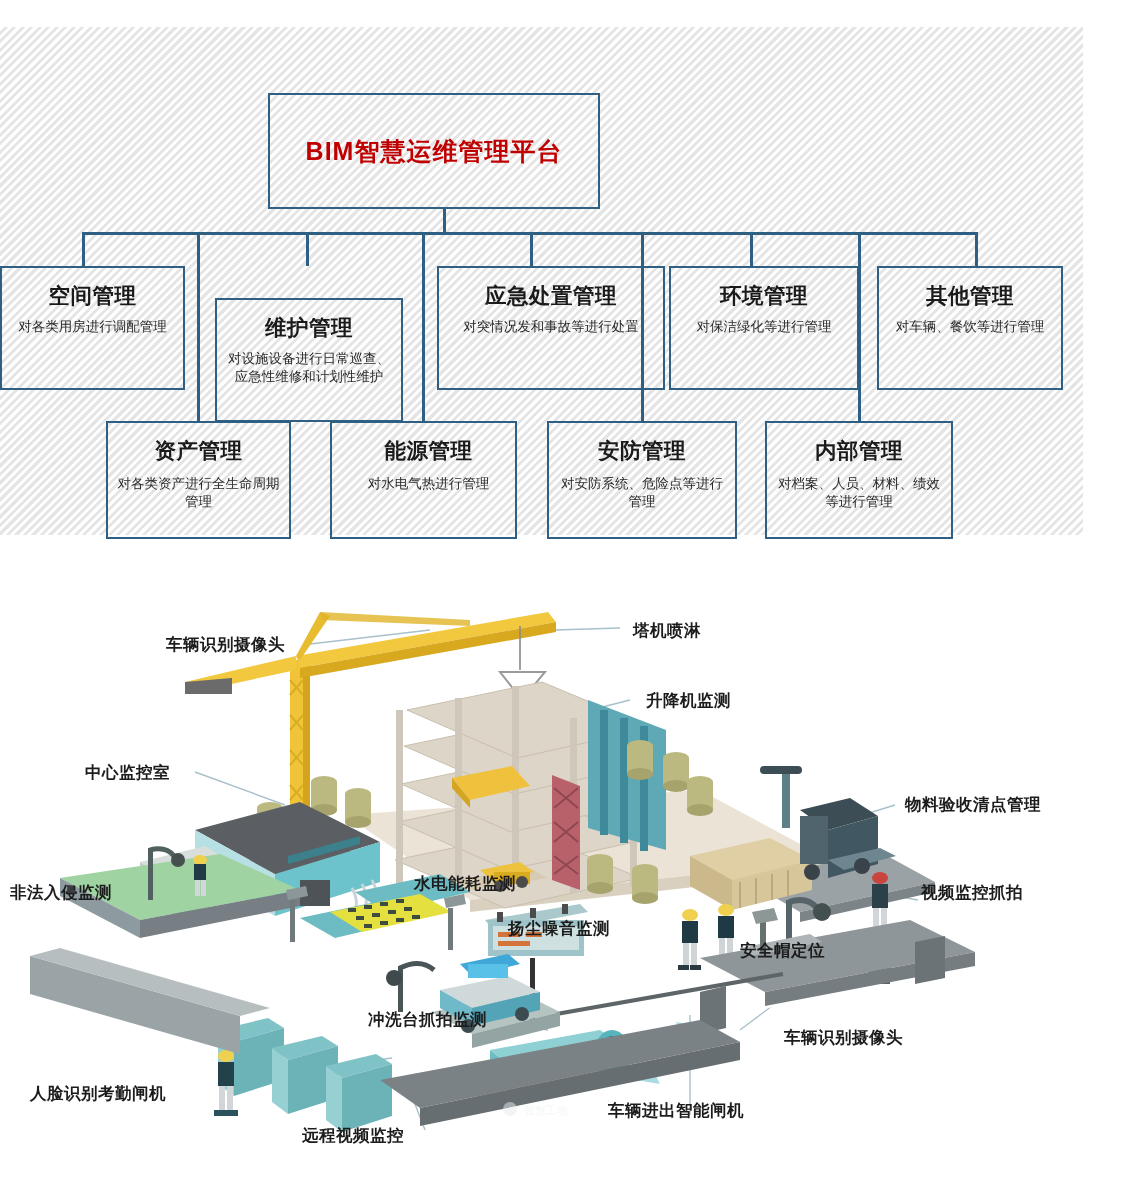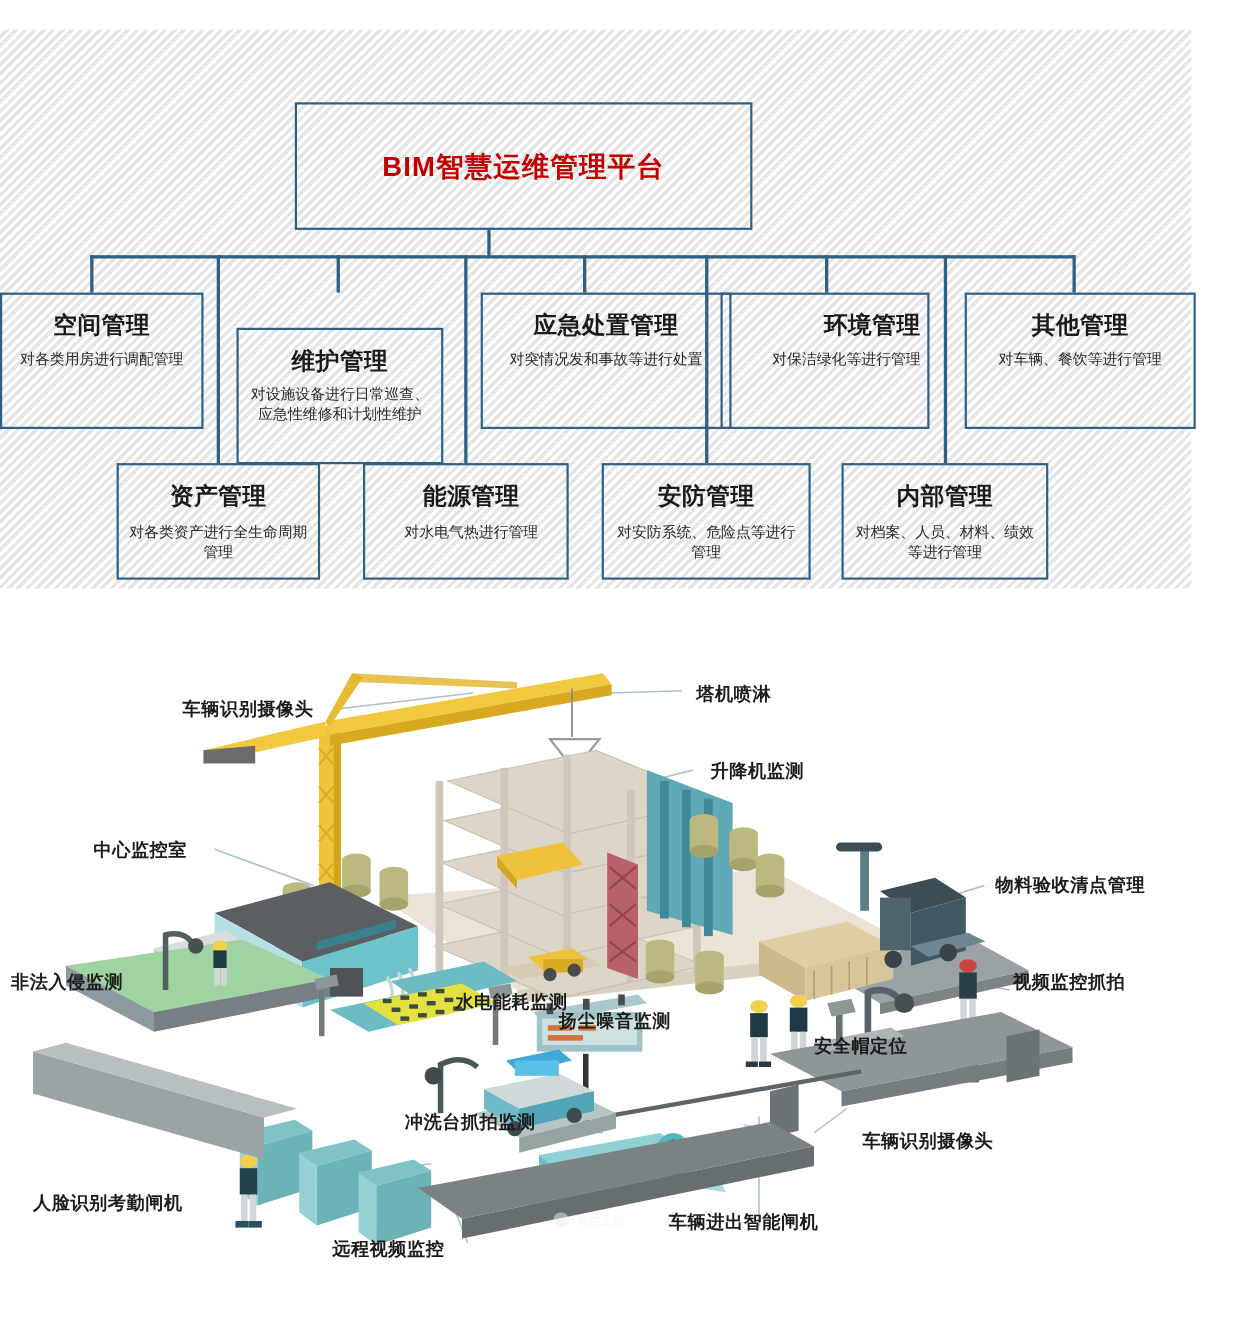--- a/index.html
+++ b/index.html
@@ -51,21 +51,21 @@
   }
   .node .desc {
     color: #2a2a2a;
     line-height: 1.3;
   }
 
   
   #node-root {
     left: 268px;
     top: 66px;
-    width: 416px;
+    width: 332px;
     height: 116px;
     justify-content: center;
   }
   #node-root .title {
     font-size: 25px;
     color: #c00000;
     letter-spacing: 1px;
   }
 
   
@@ -73,27 +73,27 @@
     top: 239px;
     height: 124px;
     padding-top: 13px;
   }
   .row1 .title { font-size: 21.5px; margin-bottom: 8px; }
   .row1 .desc  { font-size: 13.5px; }
 
   #node-space      { left: 0px;   width: 185px; }
   #node-maintain   { left: 215px; width: 188px; margin-top: 32px; }
   #node-emergency  { left: 437px; width: 228px; }
-  #node-env        { left: 655px; width: 190px; align-items: flex-end; }
-  #node-other      { left: 877px; width: 210px; }
+  #node-env        { left: 669px; width: 190px; }
+  #node-other      { left: 877px; width: 186px; }
 
   
   .row2 {
     top: 394px;
-    height: 106px;
+    height: 118px;
     padding-top: 13px;
   }
   .row2 .title { font-size: 21.5px; margin-bottom: 10px; }
   .row2 .desc  { font-size: 13.5px; }
 
   #node-asset    { left: 106px; width: 185px; }
   #node-energy   { left: 330px; width: 187px; padding-left: 16px; }
   #node-security { left: 547px; width: 190px; }
   #node-internal { left: 765px; width: 188px; }
 
@@ -546,21 +546,21 @@
       <text x="524" y="554" font-family="&quot;Liberation Sans&quot;, sans-serif" font-size="11" fill="#e8eced">智慧工地</text>
     </g>
   </svg>
 
   <span class="site-label" style="left:633px; top:60px;">塔机喷淋</span>
   <span class="site-label" style="left:166px; top:74px;">车辆识别摄像头</span>
   <span class="site-label" style="left:646px; top:130px;">升降机监测</span>
   <span class="site-label" style="left:85px;  top:202px;">中心监控室</span>
   <span class="site-label" style="left:905px; top:234px;">物料验收清点管理</span>
   <span class="site-label" style="left:10px;  top:322px;">非法入侵监测</span>
-  <span class="site-label" style="left:414px; top:340px;">水电能耗监测</span>
+  <span class="site-label" style="left:414px; top:313px;">水电能耗监测</span>
   <span class="site-label" style="left:508px; top:358px;">扬尘噪音监测</span>
   <span class="site-label" style="left:740px; top:380px;">安全帽定位</span>
   <span class="site-label" style="left:921px; top:322px;">视频监控抓拍</span>
   <span class="site-label" style="left:368px; top:449px;">冲洗台抓拍监测</span>
   <span class="site-label" style="left:784px; top:467px;">车辆识别摄像头</span>
   <span class="site-label" style="left:30px;  top:523px;">人脸识别考勤闸机</span>
   <span class="site-label" style="left:302px; top:565px;">远程视频监控</span>
   <span class="site-label" style="left:608px; top:540px;">车辆进出智能闸机</span>
 
 </div>

